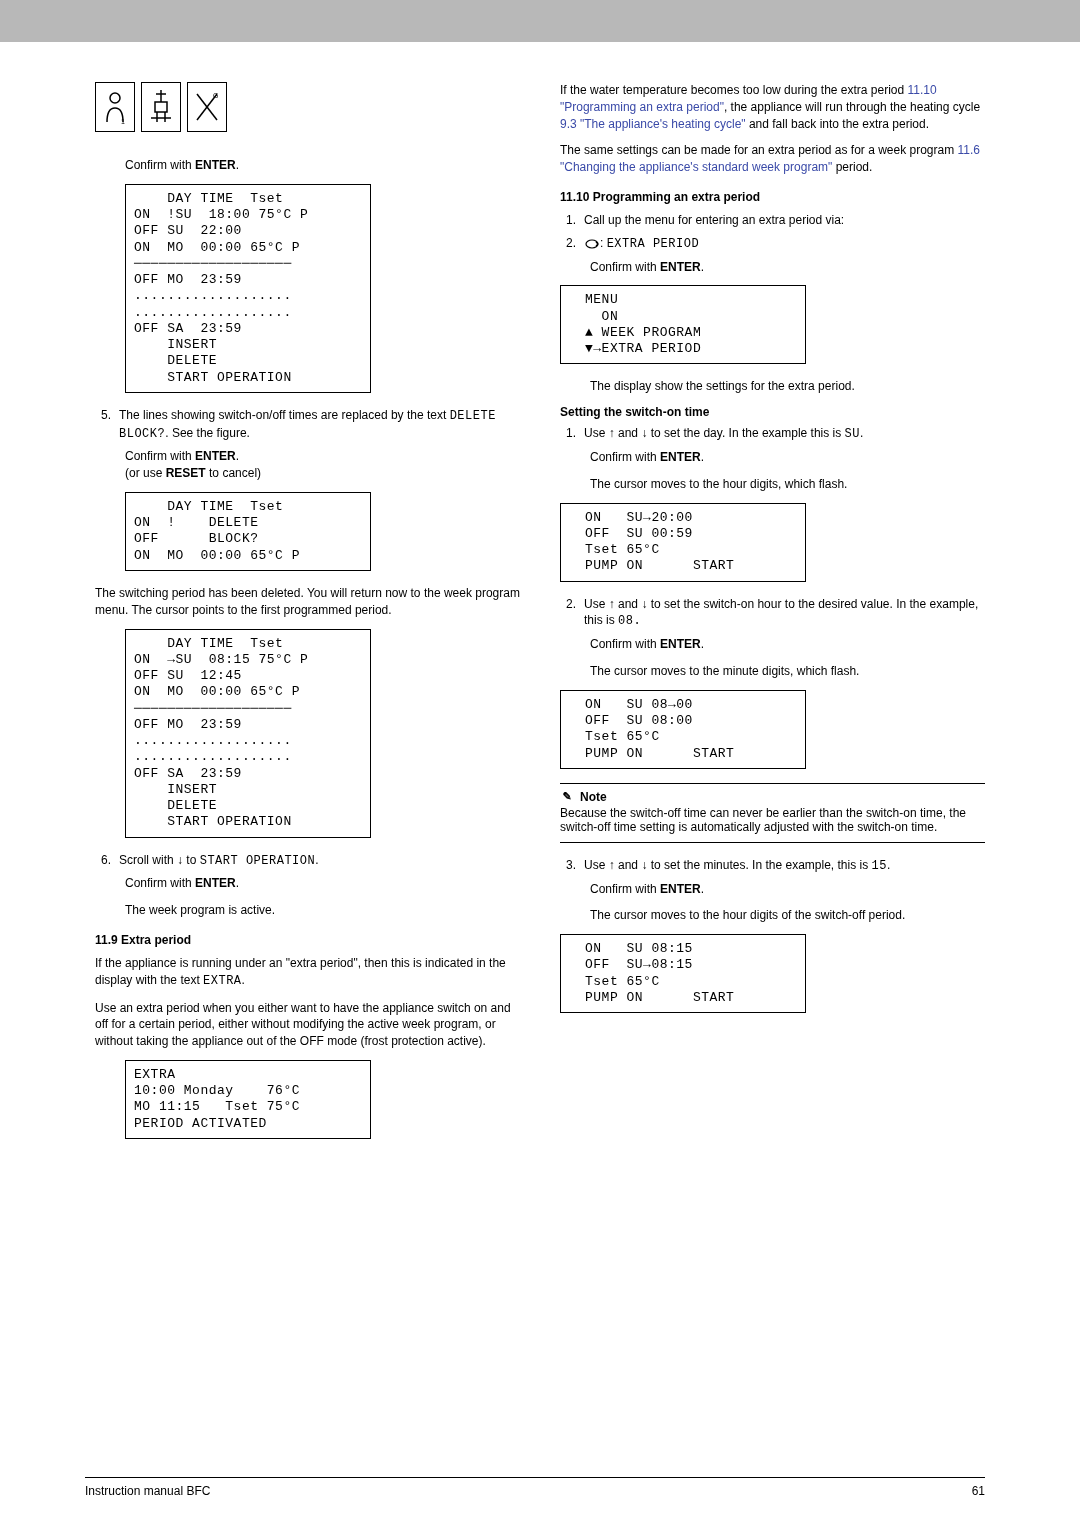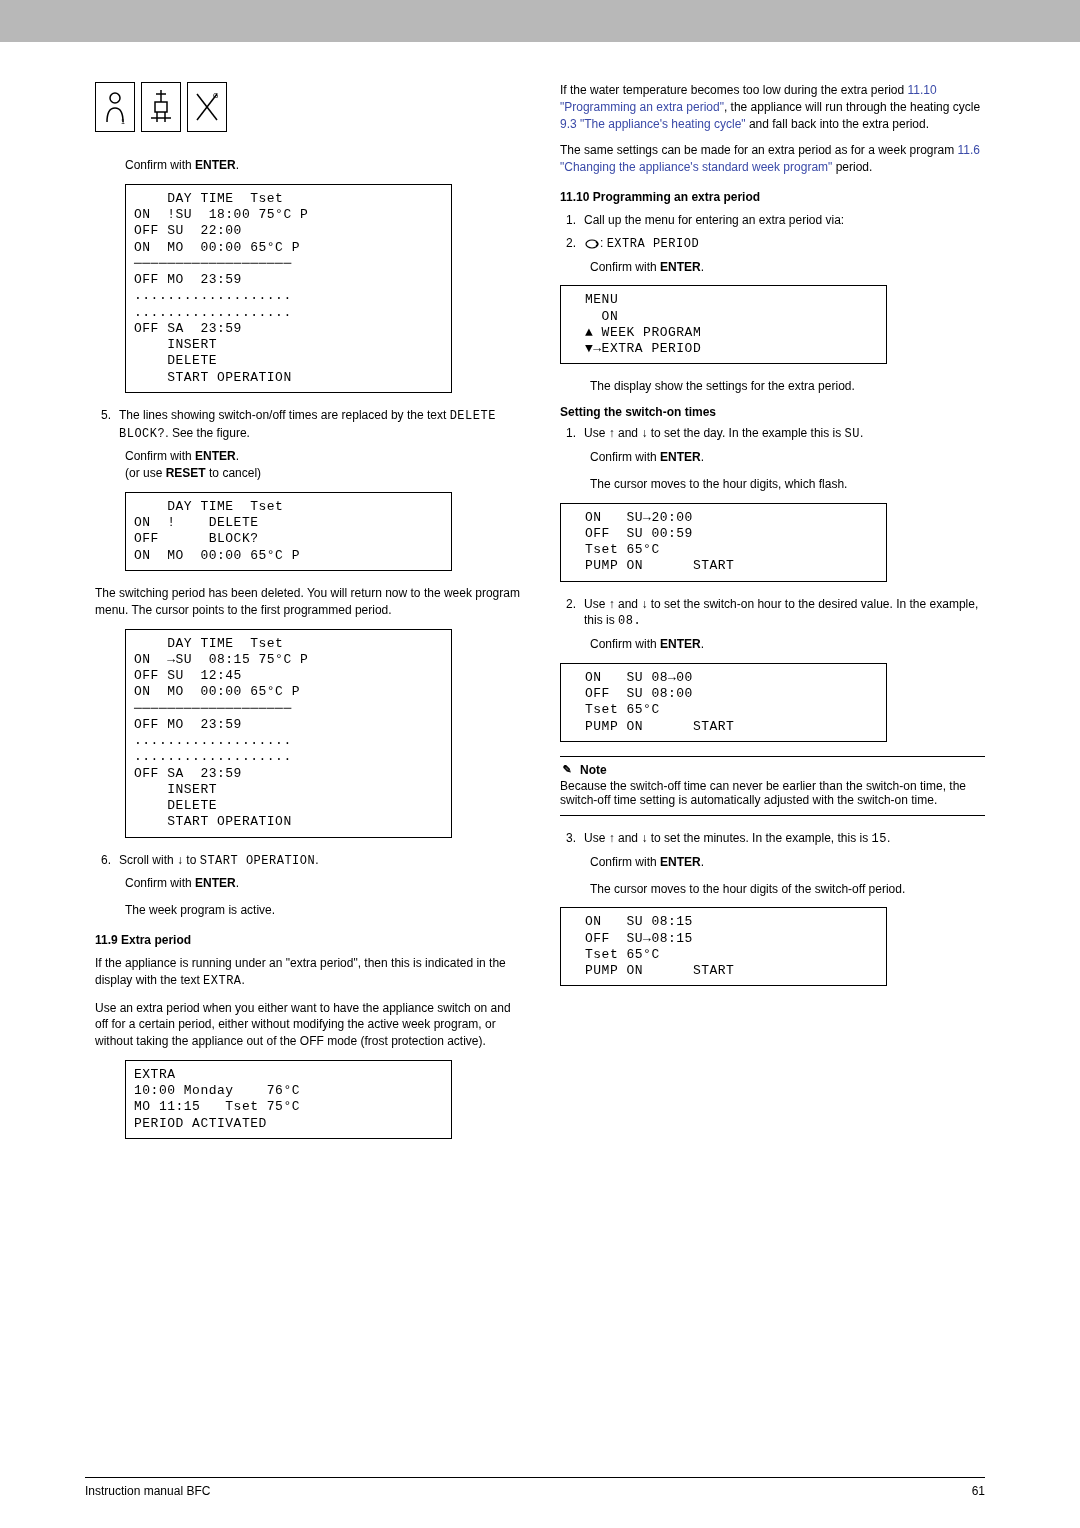--- a/index.html
+++ b/index.html
@@ -43,21 +43,21 @@
   .indent { padding-left: 30px; }
   .display-box {
     border: 1.5px solid #000;
     font-family: 'Courier New', monospace;
     font-size: 13px;
     white-space: pre;
     padding: 6px 8px;
     margin: 8px 0 14px 30px;
     line-height: 1.25;
     letter-spacing: 0.5px;
-    width: 327px;
+    width: 246px;
   }
   .display-box2 { margin-left: 0; padding-left: 24px; }
   .num-item { display: flex; margin-bottom: 6px; line-height: 1.4; }
   .num-item .num { width: 24px; flex-shrink: 0; padding-left: 6px; }
   .num-item .txt { flex: 1; }
   .heading { font-weight: bold; margin: 14px 0 8px 0; }
   .subheading { font-weight: bold; margin: 10px 0 6px 0; }
   .mono { font-family: 'Courier New', monospace; letter-spacing: 0.5px; }
   .bold { font-weight: bold; }
   .link { color: #3a4aa8; }
@@ -247,21 +247,21 @@
       <span class="bold">ENTER</span>.
     </div>
 
     <div class="display-box display-box2">MENU
   ON
 ▲ WEEK PROGRAM
 ▼→EXTRA PERIOD</div>
 
     <div class="para indent">The display show the settings for the extra period.</div>
 
-    <div class="subheading">Setting the switch-on times</div>
+    <div class="subheading">Setting the switch-on time</div>
 
     <div class="num-item">
       <div class="num">1.</div>
       <div class="txt">
         <span>Use </span><span class="arrow">↑</span><span> and </span><span class="arrow">↓</span><span> to set the day. In the example this is </span><span class="mono">SU</span>.
       </div>
     </div>
 
     <div class="para indent">
       <span>Confirm with</span>
@@ -280,20 +280,21 @@
       <div class="txt">
         <span>Use </span><span class="arrow">↑</span><span> and </span><span class="arrow">↓</span><span> to set the switch-on hour to the desired value. In the example, this is </span><span class="mono">08.</span>
       </div>
     </div>
 
     <div class="para indent">
       <span>Confirm with</span>
       <span class="bold">ENTER</span>.
     </div>
 
+    <div class="para indent">The cursor moves to the minute digits, which flash.</div>
 
     <div class="display-box display-box2">ON   SU 08→00
 OFF  SU 08:00
 Tset 65°C
 PUMP ON      START</div>
 
     <div class="note-block">
       <div class="note-head">
         <span class="note-icon">✎</span>
         <span>Note</span>

